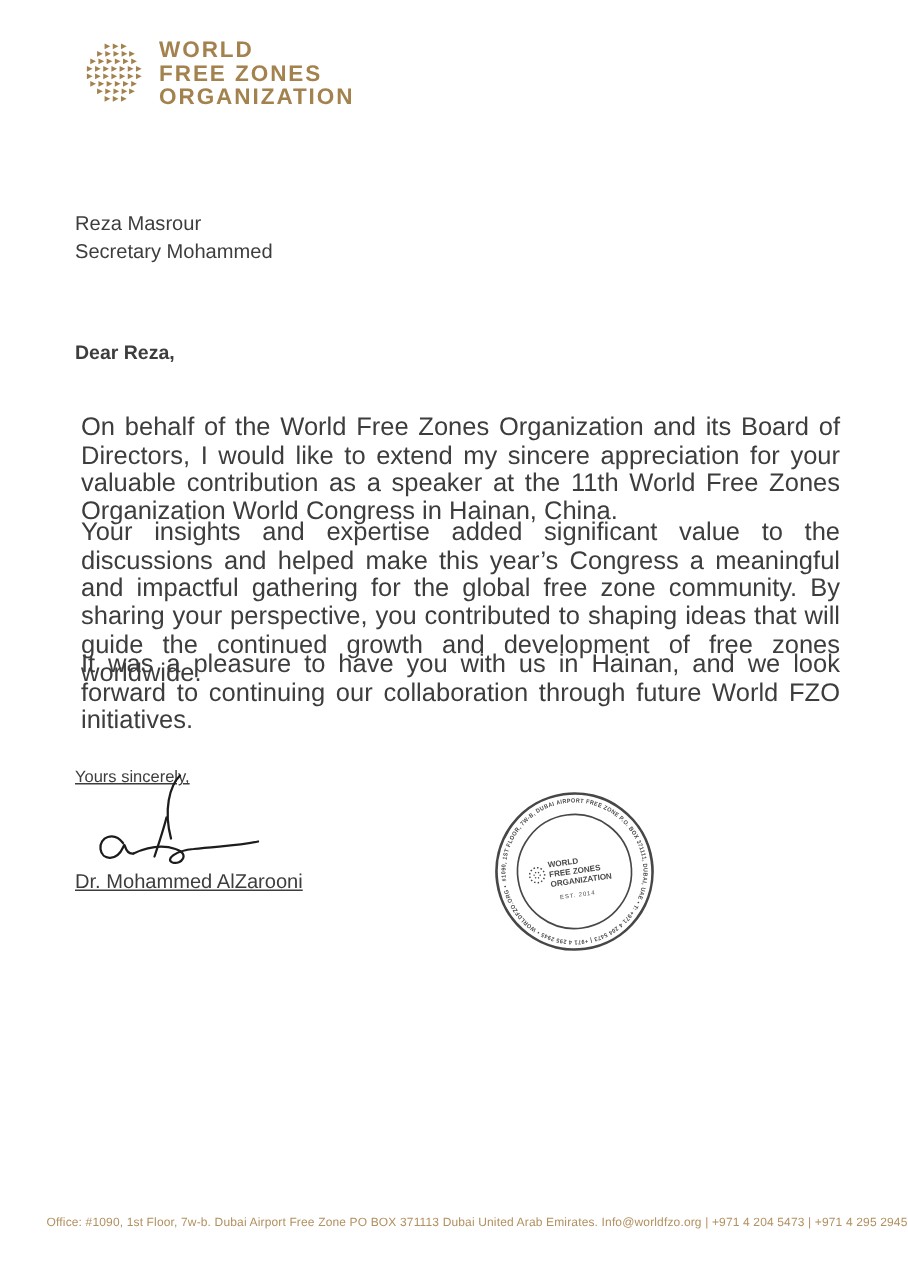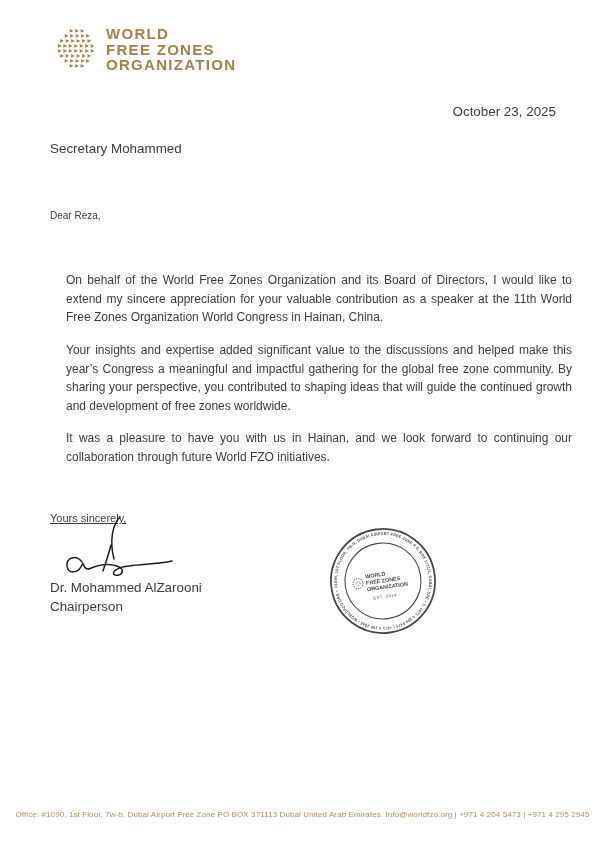--- a/index.html
+++ b/index.html
@@ -14,33 +14,33 @@
   
   .logo{position:absolute;top:26px;left:57px;display:flex;align-items:center;gap:9px;}
   .logo .globe{width:40px;height:44px;}
   .logo .wordmark{
     color:#a3824e;font-weight:bold;font-size:15px;line-height:15.5px;
     letter-spacing:1.3px;
   }
   
   .dateline{position:absolute;top:104px;left:50px;width:506px;text-align:right;font-size:13.4px;}
   .recipient{position:absolute;top:140px;left:50px;font-size:13.4px;line-height:18.7px;}
-  .salutation{position:absolute;top:210px;left:50px;font-size:10px;}
-  .para{position:absolute;left:66px;width:506px;font-size:12px;line-height:18.7px;
+  .salutation{position:absolute;top:227px;left:50px;font-size:13px;font-weight:bold;}
+  .para{position:absolute;left:54px;width:506px;font-size:17px;line-height:18.7px;
         text-align:justify;}
   .p1{top:259px;} .p2{top:329px;} .p3{top:417px;}
   .closing{position:absolute;top:512px;left:50px;font-size:11px;text-decoration:underline;}
   .signature{position:absolute;top:514px;left:58px;width:120px;height:66px;}
-  .signer{position:absolute;top:579px;left:50px;font-size:13.4px;line-height:18.7px;}
+  .signer{position:absolute;top:579px;left:50px;font-size:13.4px;line-height:18.7px;text-decoration:underline;}
   
   .stamp{position:absolute;top:525px;left:327px;width:112px;height:112px;
          transform:rotate(-8deg);opacity:.88;}
   .stamp text{font-family:"Liberation Sans", sans-serif;fill:#2e2e2e;}
   
-  .footer{position:absolute;top:810px;left:0;width:605px;text-align:center;
+  .footer{position:absolute;top:810px;left:0;width:605px;text-align:right;
           font-size:8px;color:#b2905f;letter-spacing:.1px;}
 </style>
 </head>
 <body>
 
 <div class="page">
 
   <div class="logo">
     <svg class="globe" viewBox="0 0 44 46">
       <path fill="#a3824e" d="
@@ -53,23 +53,23 @@
         M8.5 34v4.2l4.2-2.1z M14.5 34v4.2l4.2-2.1z M20.5 34v4.2l4.2-2.1z M26.5 34v4.2l4.2-2.1z M32 34v4.2l4.2-2.1z
         M14 39.5v4.2l4.2-2.1z M20 39.5v4.2l4.2-2.1z M26 39.5v4.2l4.2-2.1z"></path>
     </svg>
     <div class="wordmark">
       <div>WORLD</div>
       <div>FREE ZONES</div>
       <div>ORGANIZATION</div>
     </div>
   </div>
 
-  <div class="dateline">October 23, 2025</div>
 
   <div class="recipient">
+    <div>Reza Masrour</div>
     <div>Secretary Mohammed</div>
   </div>
 
   <div class="salutation">Dear Reza,</div>
 
   <p class="para p1">On behalf of the World Free Zones Organization and its Board of Directors, I would like to extend my sincere appreciation for your valuable contribution as a speaker at the 11th World Free Zones Organization World Congress in Hainan, China.</p>
   <p class="para p2">Your insights and expertise added significant value to the discussions and helped make this year’s Congress a meaningful and impactful gathering for the global free zone community. By sharing your perspective, you contributed to shaping ideas that will guide the continued growth and development of free zones worldwide.</p>
   <p class="para p3">It was a pleasure to have you with us in Hainan, and we look forward to continuing our collaboration through future World FZO initiatives.</p>
 
   <div class="closing">Yours sincerely,</div>
@@ -78,21 +78,20 @@
     <g fill="none" stroke="#1c1c1c" stroke-width="1.5" stroke-linecap="round">
       <path d="M62 3 C55 10 51 26 56 45"></path>
       <path d="M24 48 C18 40 8 44 9 52 C10 60 20 60 24 51 C26 45 24 56 31 55"></path>
       <path d="M53 31 C51 39 47 51 45 57"></path>
       <path d="M31 55 C44 49 53 50 59 52 C69 55 63 63 57 61 C52 59 59 53 71 52 C87 50 101 50 114 47"></path>
     </g>
   </svg>
 
   <div class="signer">
     <div>Dr. Mohammed AlZarooni</div>
-    <div>Chairperson</div>
   </div>
 
   <svg class="stamp" viewBox="0 0 112 112">
     <defs>
       <path id="ringPath" d="M10 56 A46 46 0 1 1 102 56 A46 46 0 1 1 10 56"></path>
     </defs>
     <circle cx="56" cy="56" r="52" fill="none" stroke="#2e2e2e" stroke-width="1.8"></circle>
     <circle cx="56" cy="56" r="38" fill="none" stroke="#2e2e2e" stroke-width="1.1"></circle>
     <text font-size="4" font-weight="bold" letter-spacing="0.3">
       <textPath href="#ringPath" startOffset="0" textLength="286" lengthAdjust="spacingAndGlyphs">#1090, 1ST FLOOR, 7W-B, DUBAI AIRPORT FREE ZONE P.O. BOX 371111, DUBAI, UAE • T: +971 4 204 5473 | +971 4 295 2945 • WORLDFZO.ORG •</textPath>

